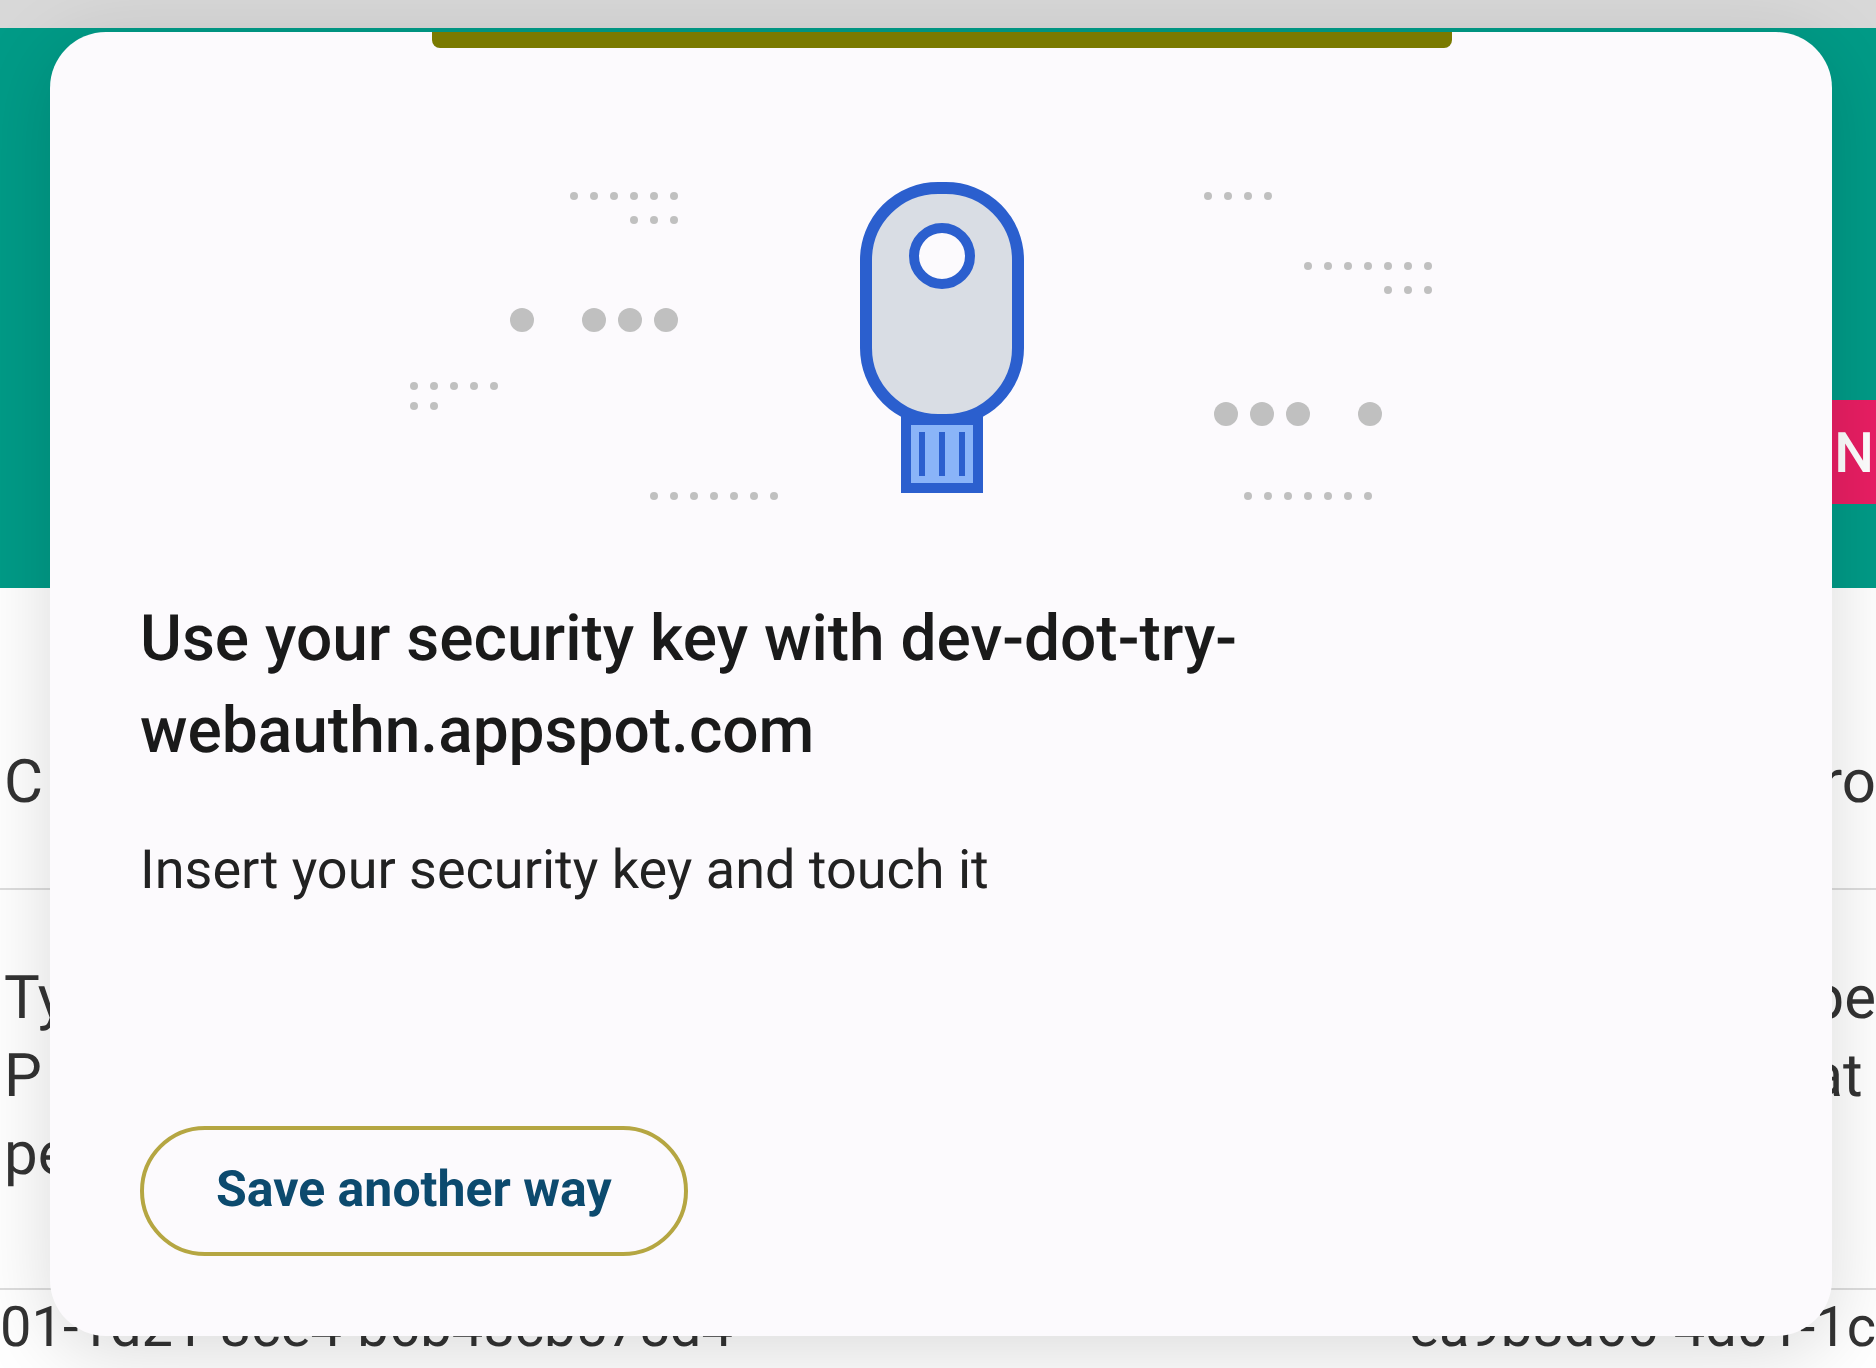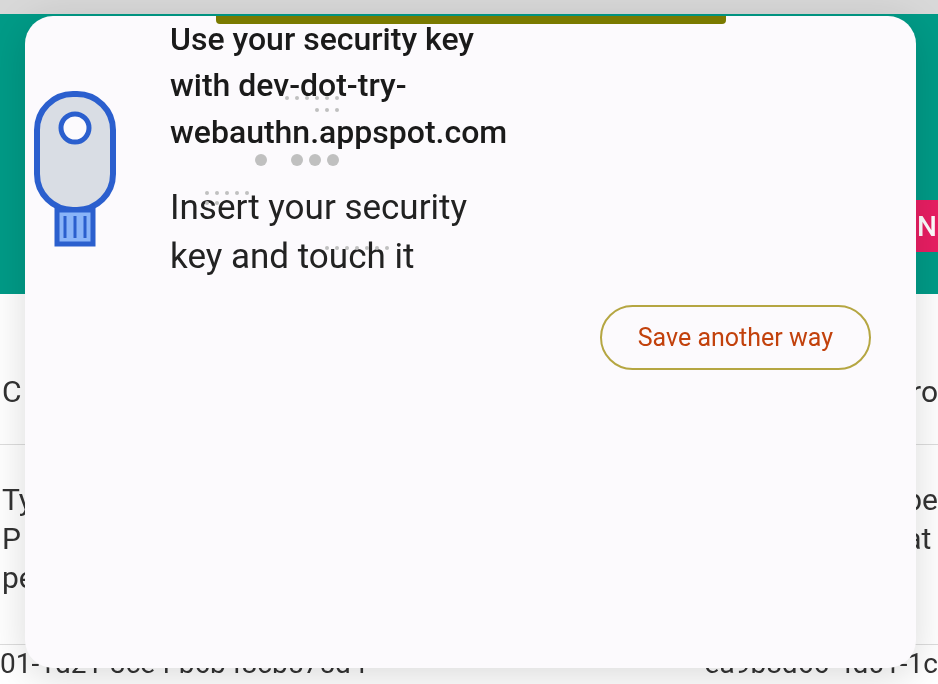--- a/index.html
+++ b/index.html
@@ -141,21 +141,21 @@
       position: absolute;
       top: 16px;
       left: 25px;
       right: 22px;
       bottom: 16px;
       background: #fcfafd;
       border-radius: 28px;
       box-shadow: 0 8px 40px rgba(0,0,0,0.15);
       padding: 0;
       display: flex;
-      flex-direction: row;
+      flex-direction: column;
     }
     
     .dialog-top-bar {
       position: absolute;
       top: 0;
       left: 50%;
       transform: translateX(-50%);
       width: 510px;
       height: 8px;
       background: #7a7a00;
@@ -254,39 +254,39 @@
     
     .dialog-title {
       font-size: 32px;
       font-weight: 500;
       color: #1a1a1a;
       line-height: 1.45;
       margin-bottom: 28px;
     }
     
     .dialog-subtitle {
-      font-size: 35px;
+      font-size: 27px;
       font-weight: 400;
       color: #222;
       line-height: 1.4;
     }
     
     .dialog-footer {
       display: flex;
       justify-content: space-between;
       align-items: center;
       padding: 30px 45px 40px 45px;
     }
     
     .btn {
       border: 2px solid #b5a642;
       background: transparent;
-      color: #c2410c;
+      color: #0c4a6e;
       font-size: 25px;
-      font-weight: 400;
+      font-weight: 700;
       padding: 16px 36px;
       border-radius: 40px;
       cursor: pointer;
       font-family: inherit;
     }
   </style>
 </head>
 <body>
 
 <div class="background">

